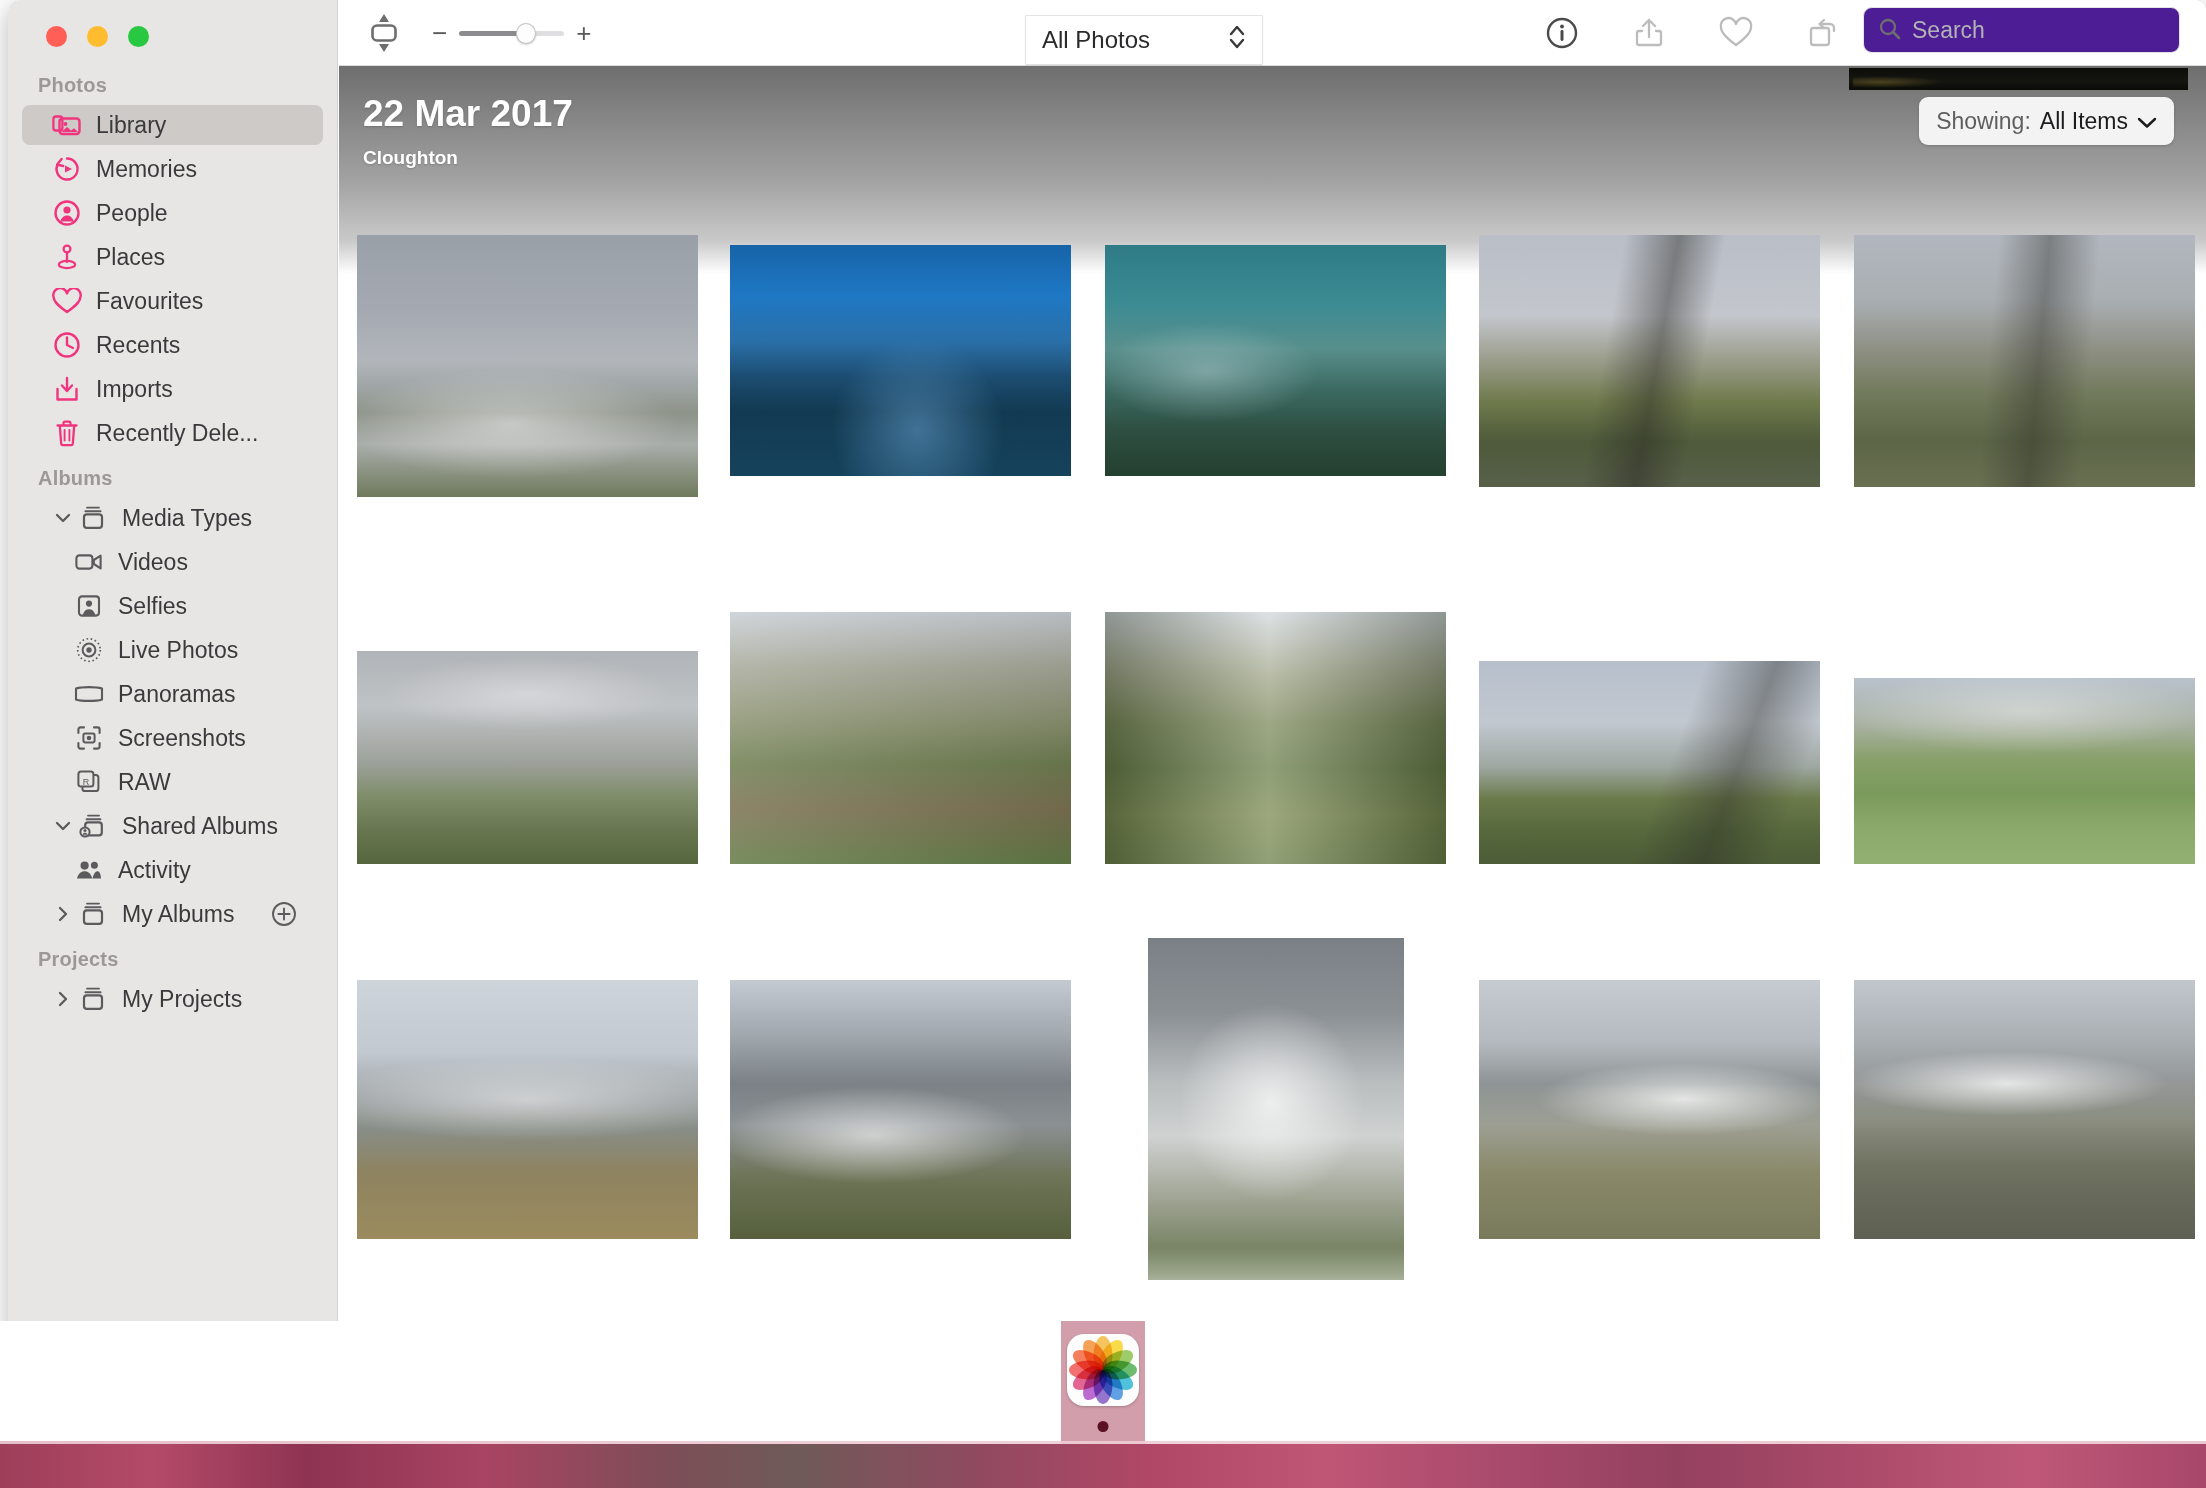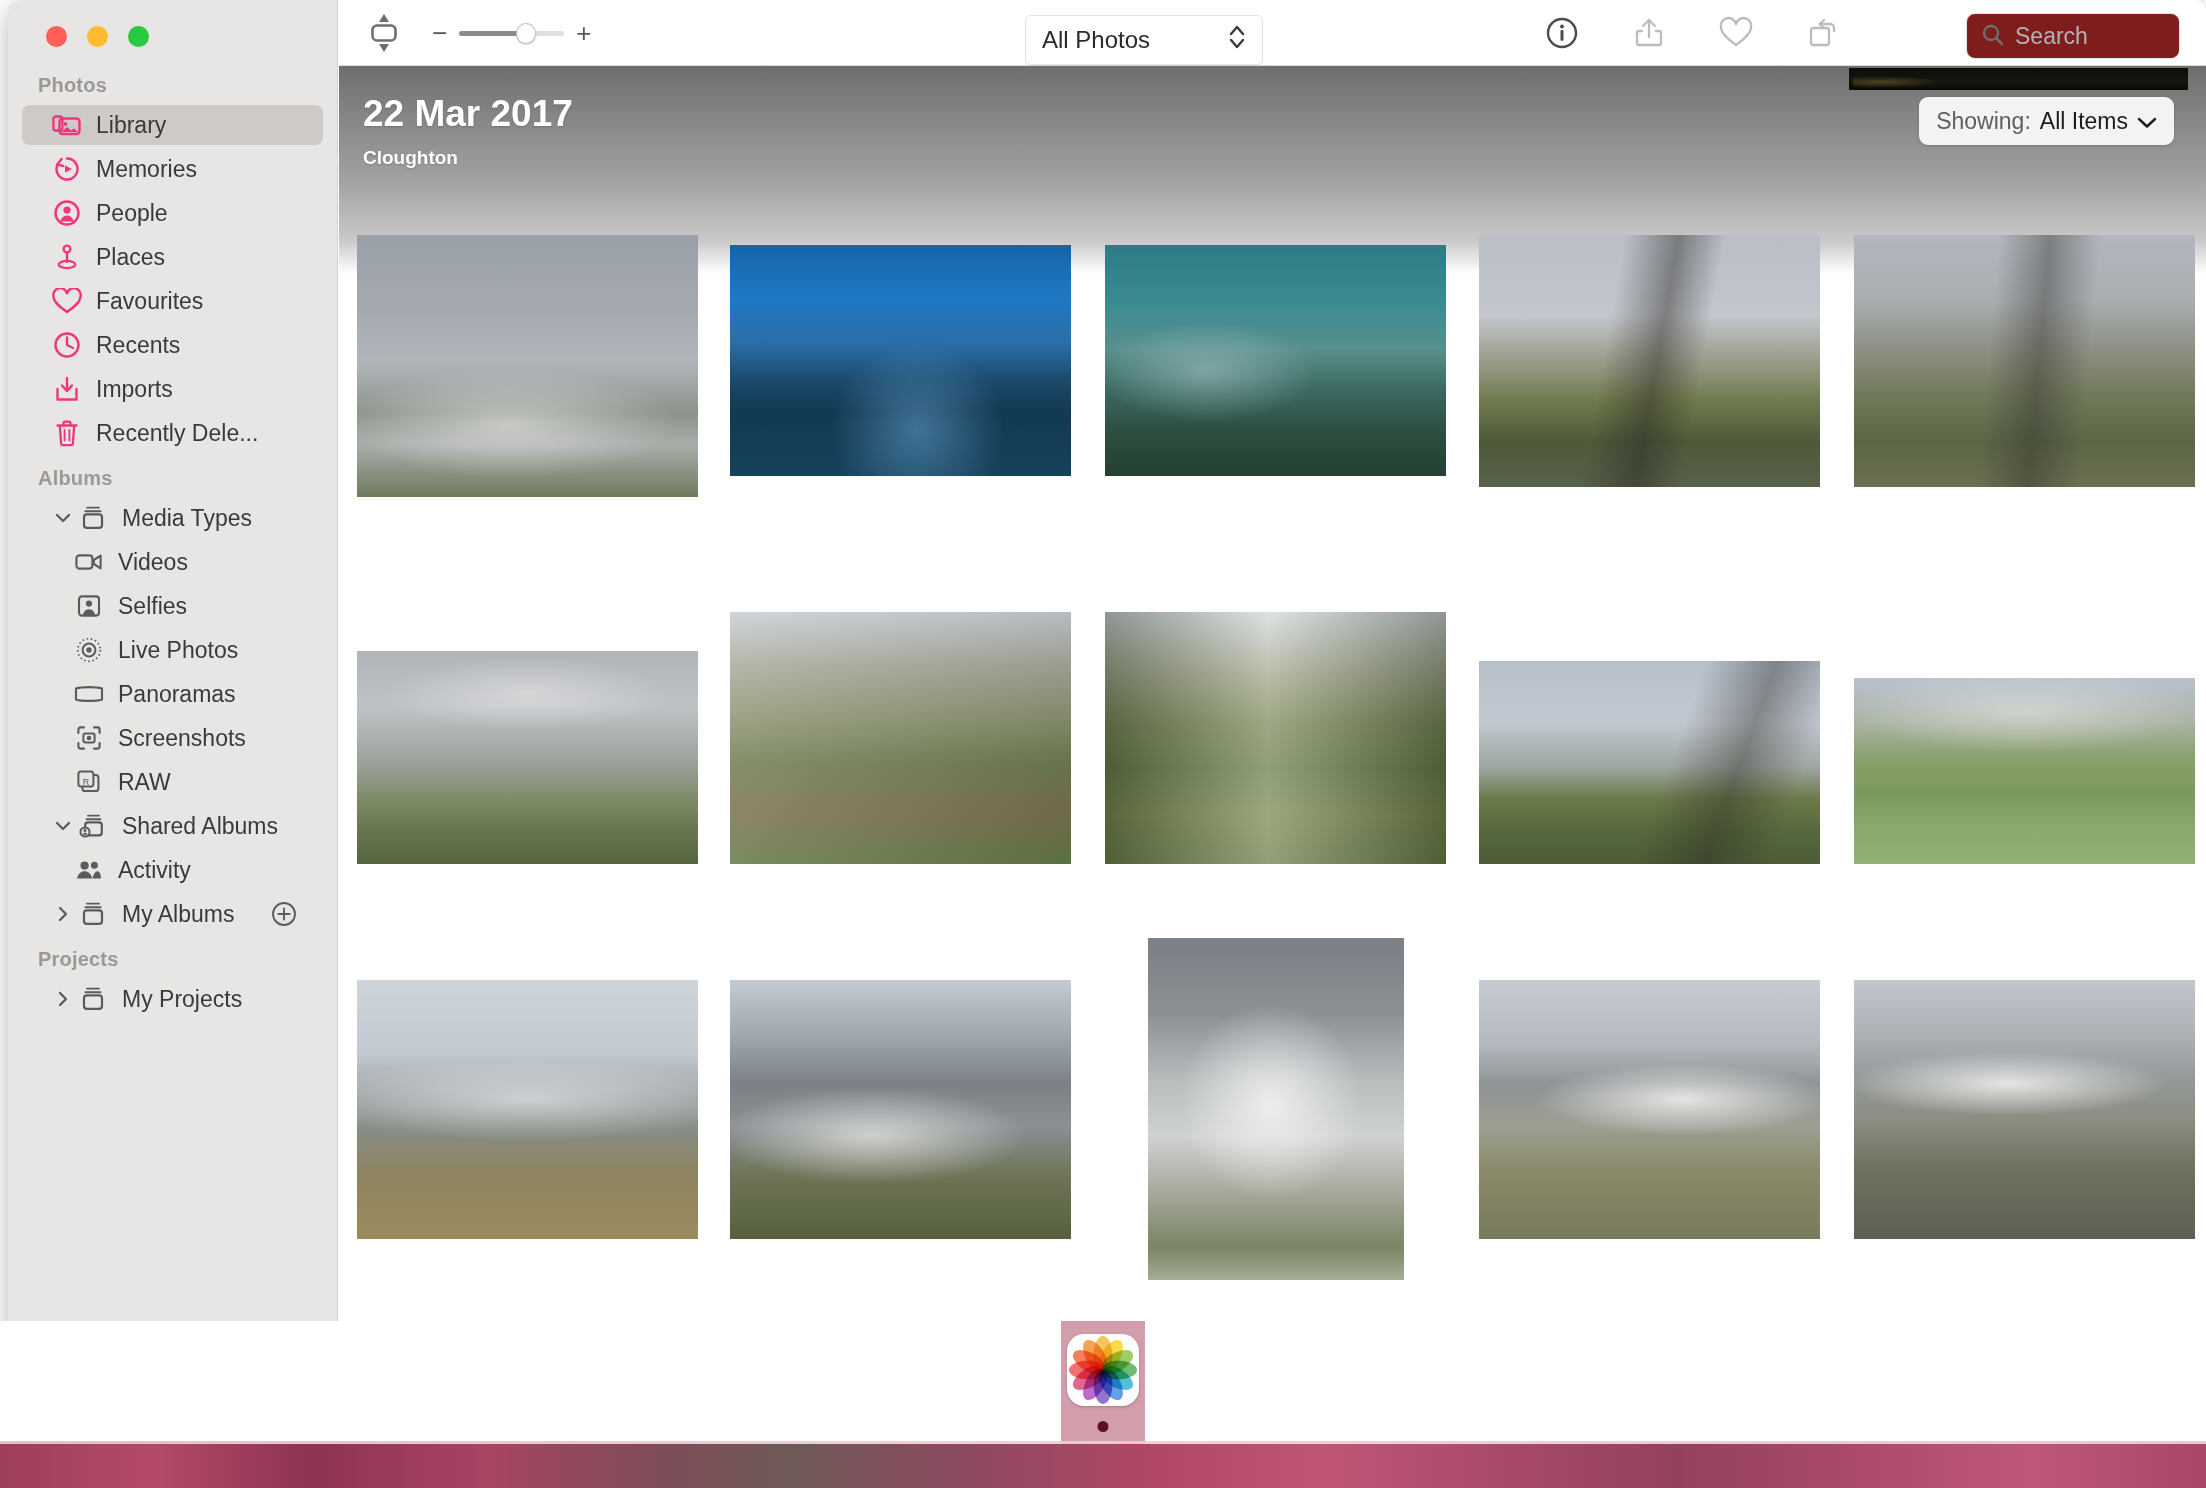--- a/index.html
+++ b/index.html
@@ -139,36 +139,36 @@
   .zt.fill  { left: 0; width: 68%; background: #8c8c8e; }
   .zt.empty { left: 68%; right: 0; background: #dfdfe1; }
   #zoom-knob {
     position: absolute; left: 57px; top: 0;
     width: 20px; height: 21px; border-radius: 50%;
     background: #fdfdfd; border: 1px solid #c3c3c5;
     box-shadow: 0 1px 2px rgba(0,0,0,.18);
   }
   #tb-popup {
     position: absolute; left: 686px; top: 15px;
-    width: 238px; height: 50px; border-radius: 6px;
+    width: 238px; height: 50px; border-radius: 1px;
     background: #fff; border: 1px solid #e3e3e3;
     box-shadow: 0 1px 1px rgba(0,0,0,.05);
     display: flex; align-items: center; padding: 0 16px;
     font-size: 24px; color: #2b2b2d;
   }
   #tb-popup .chev { margin-left: auto; }
   #tb-icons {
     position: absolute; left: 1205px; top: 0; height: 66px;
     display: flex; align-items: center; gap: 51px;
   }
   .tbicon { width: 36px; height: 36px; display: flex; align-items: center; justify-content: center; }
   #tb-search {
-    position: absolute; right: 26px; top: 13px;
-    width: 214px; height: 46px; border-radius: 9px;
-    background: #7f1d1d; border: 1px solid #e4e4e4;
+    position: absolute; right: 26px; top: 7px;
+    width: 317px; height: 46px; border-radius: 9px;
+    background: #4c1d95; border: 1px solid #e4e4e4;
     display: flex; align-items: center; padding: 0 14px; gap: 11px;
   }
   #tb-search .ph { font-size: 23px; color: #b2b2b4; }
 
   
   #photo-area {
     position: absolute; left: 0; right: 0; top: 66px; bottom: 0;
     overflow: hidden; background: #fff;
   }
   #hdr-band {

